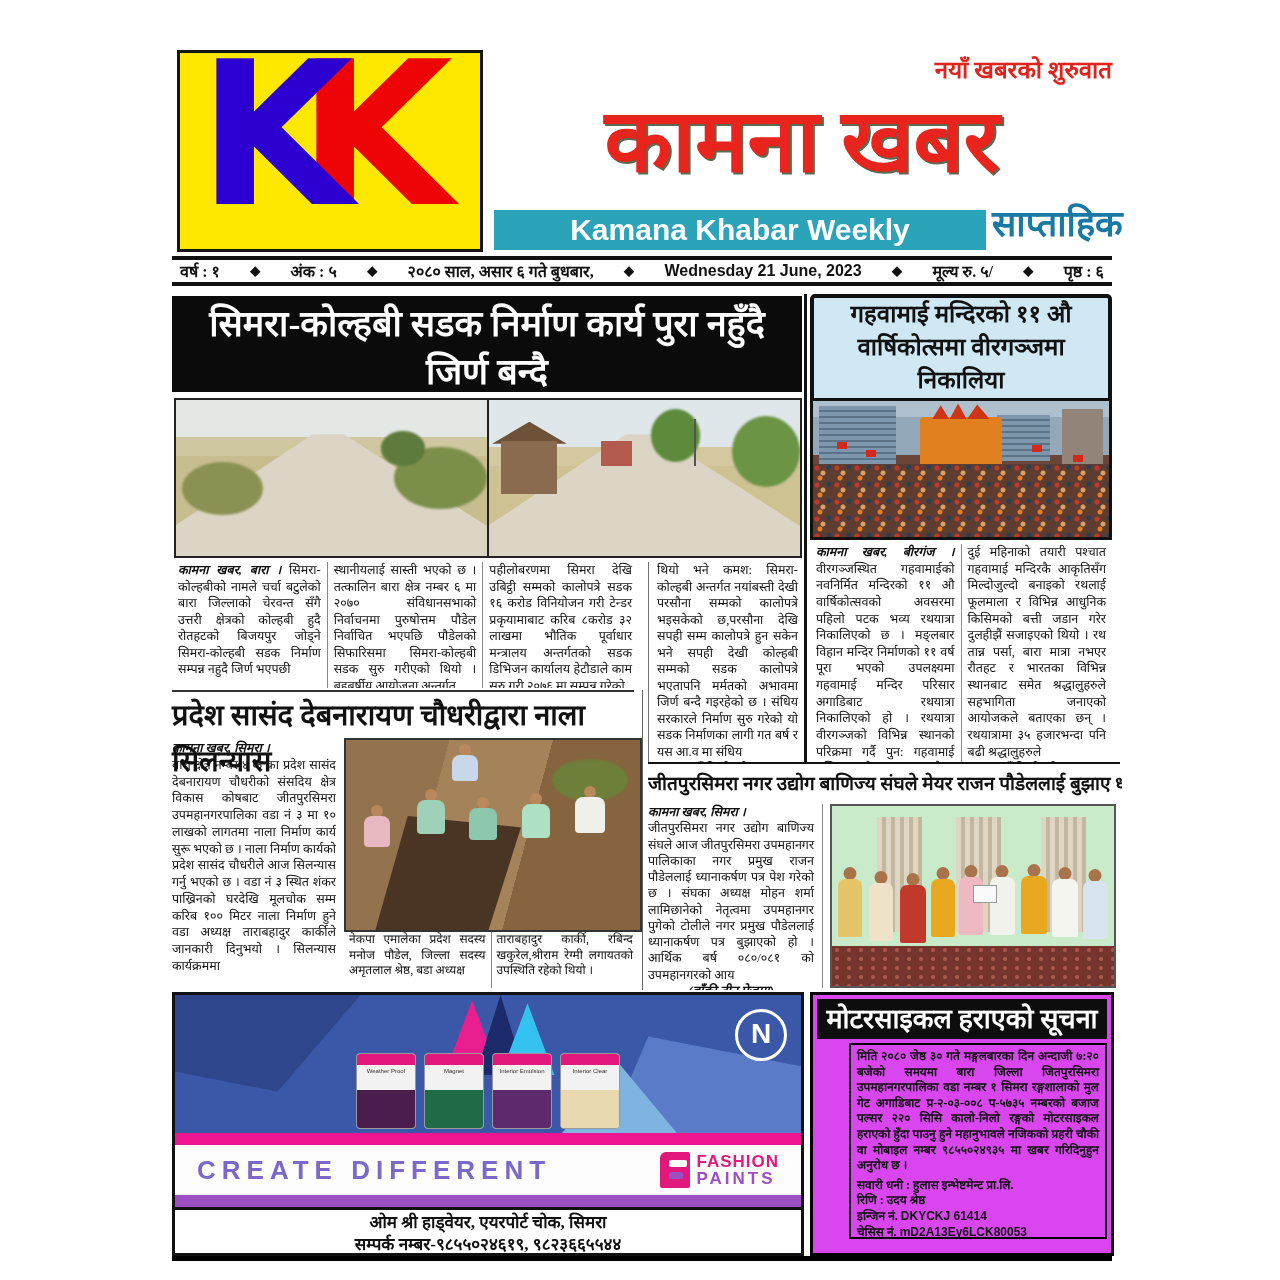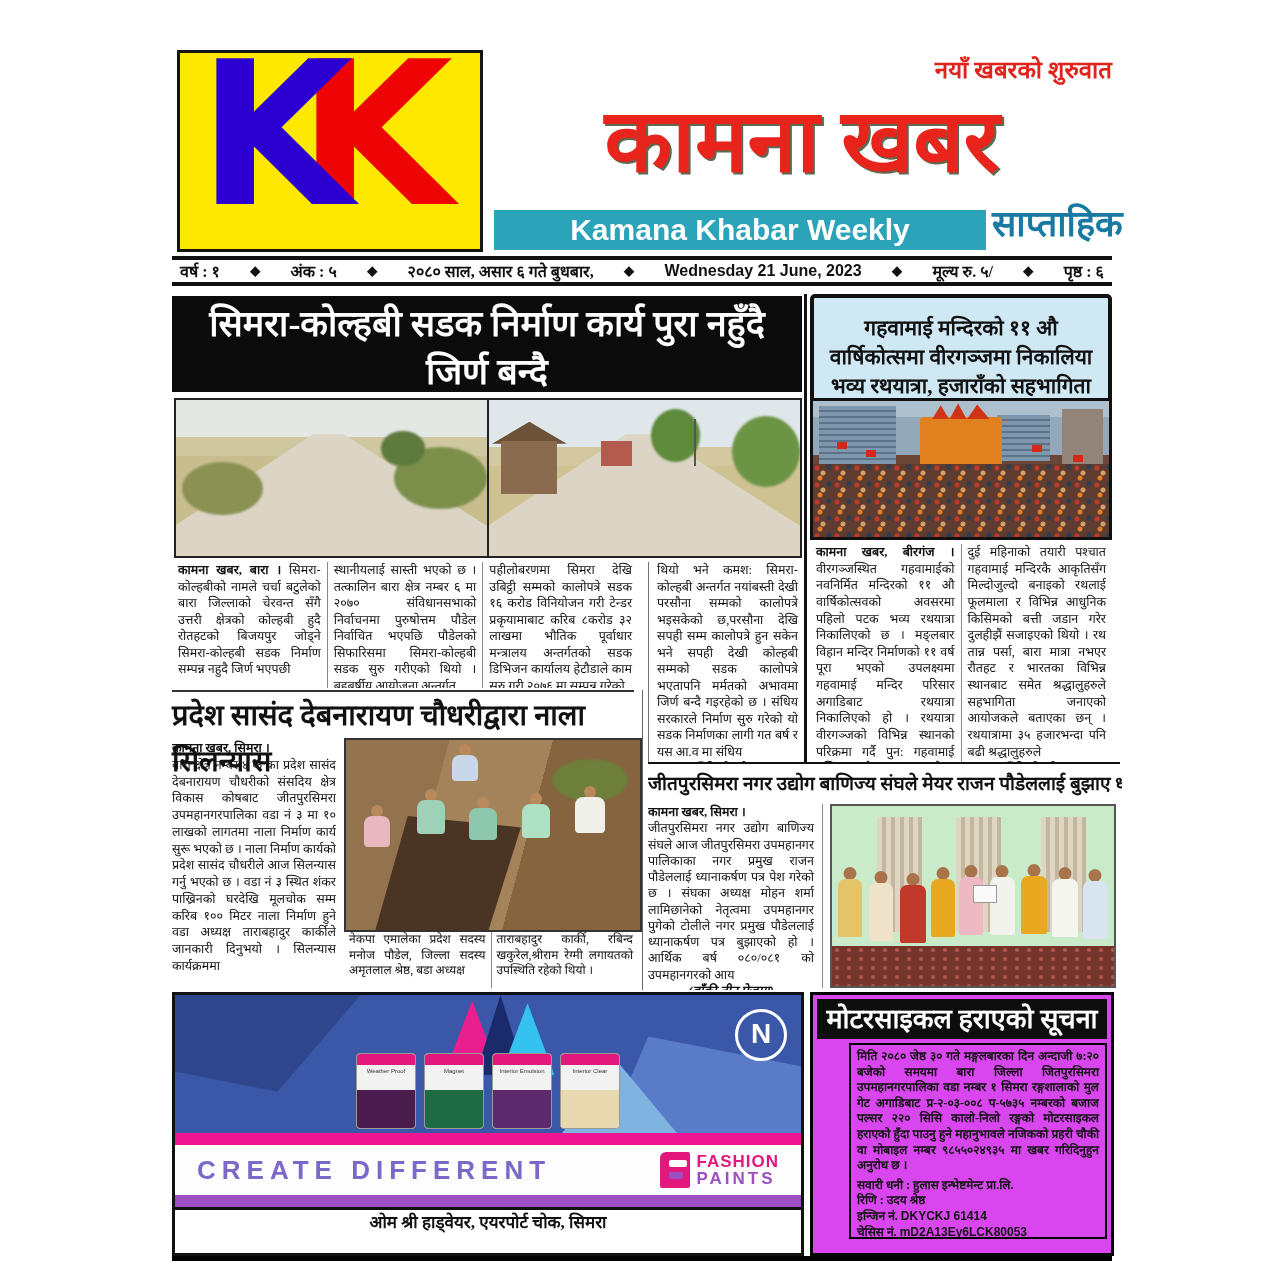--- a/index.html
+++ b/index.html
@@ -43,21 +43,21 @@
       background:#dcd5c5;clip-path:polygon(44% 22%, 54% 22%, 115% 100%, -15% 100%);}
   .bush{position:absolute;border-radius:50%;filter:blur(1px);}
   .hut{position:absolute;left:4%;top:26%;width:18%;height:34%;background:#8a6b4f;}
   .hut-roof{position:absolute;left:1%;top:14%;width:24%;height:14%;background:#6e5238;clip-path:polygon(0 100%,50% 0,100% 100%);}
   .bldg{position:absolute;background:#b35b4e;}
   .pole{position:absolute;width:2px;background:#555;}
 
   .cols3{left:172px;top:562px;width:466px;height:126px;display:flex;font-size:12.5px;line-height:1.32;}
   .cols3 .col{flex:1;padding:0 6px;box-sizing:border-box;overflow:hidden;}
   .cols3 .col + .col{border-left:1px solid #888;}
-  .byline{font-weight:bold;}
+  .byline{font-style:italic;font-weight:bold;}
   .col4{left:648px;top:562px;width:154px;height:200px;font-size:12.5px;line-height:1.32;padding:0 4px 0 8px;
         border-left:1px solid #737373;box-sizing:border-box;overflow:hidden;}
   .cont-note{text-align:center;font-weight:bold;font-style:italic;font-size:13px;}
 
   
   .vrule-main{left:804px;top:294px;width:3px;height:470px;background:#111;}
   .vrule-mid{left:642px;top:690px;width:1px;height:300px;background:#666;}
   .hrule-jit{left:648px;top:762px;width:472px;height:2px;background:#111;}
   .hrule-bottom{left:172px;top:1256px;width:940px;height:5px;background:#000;}
 
@@ -71,21 +71,21 @@
   .grass{position:absolute;background:#6d7f3a;border-radius:50%;filter:blur(1px);}
   .person{position:absolute;}
   .person .head{position:absolute;left:50%;transform:translateX(-50%);top:0;width:12px;height:12px;border-radius:50%;background:#b9895c;}
   .person .body{position:absolute;left:0;top:11px;width:100%;height:60%;border-radius:8px 8px 4px 4px;}
   .nala-below{left:344px;top:932px;width:294px;height:56px;display:flex;font-size:12px;line-height:1.3;}
   .nala-below .col{flex:1;padding:0 5px;box-sizing:border-box;overflow:hidden;}
   .nala-below .col + .col{border-left:1px solid #888;}
 
   
   .rath-box{left:810px;top:294px;width:302px;height:112px;background:#cfe8f4;border:4px solid #111;border-radius:5px;
-            box-sizing:border-box;text-align:center;font-weight:bold;font-size:21px;line-height:1.38;padding-top:16px;}
+            box-sizing:border-box;text-align:center;font-weight:bold;font-size:24px;line-height:1.38;padding-top:0;}
   .crowd-photo{left:810px;top:398px;width:302px;height:142px;border:3px solid #111;overflow:hidden;box-sizing:border-box;
                background:linear-gradient(#aebfcd 0 12%, #93a9ba 12% 40%, #6b4638 40% 100%);}
   .building{position:absolute;background:#7e97ac;}
   .building.win{background-image:repeating-linear-gradient(#7e97ac 0 4px,#5b7287 4px 6px);}
   .chariot{position:absolute;left:36%;top:12%;width:28%;height:38%;background:#e0801e;border-radius:4px;}
   .chariot:before{content:"";position:absolute;left:15%;top:-30%;width:70%;height:34%;background:#cf3414;
                   clip-path:polygon(0 100%,15% 20%,30% 100%,45% 10%,60% 100%,78% 15%,100% 100%);}
   .crowd{position:absolute;left:0;top:46%;width:100%;height:54%;background-color:#5f3c30;
      background-image:
        radial-gradient(circle at 4px 4px, #c0392b 2px, transparent 3px),
@@ -383,20 +383,21 @@
         <div class="f-icon"></div>
         <div class="fp-text">
           <div class="t1">FASHION</div>
           <div class="t2">PAINTS</div>
         </div>
       </div>
     </div>
     <div class="ad-purple"></div>
     <div class="ad-addr">
       <div>ओम श्री हाड्वेयर, एयरपोर्ट चोक, सिमरा</div>
+      <div>सम्पर्क नम्बर-९८५५०२४६१९, ९८२३६६५५४४</div>
     </div>
   </div>
 
   <div class="abs moto">
     <div class="moto-title">मोटरसाइकल हराएको सूचना</div>
     <div class="moto-body just">
       <p>मिति २०८० जेष्ठ ३० गते मङ्गलबारका दिन अन्दाजी ७:२० बजेको समयमा बारा जिल्ला जितपुरसिमरा उपमहानगरपालिका वडा नम्बर १ सिमरा रङ्गशालाको मुल गेट अगाडिबाट प्र-२-०३-००८ प-५७३५ नम्बरको बजाज पल्सर २२० सिसि कालो-निलो रङ्गको मोटरसाइकल हराएको हुँदा पाउनु हुने महानुभावले नजिकको प्रहरी चौकी वा मोबाइल नम्बर ९८५५०२४९३५ मा खबर गरिदिनुहुन अनुरोध छ ।</p>
       <p class="line">सवारी धनी : हुलास इन्भेष्टमेन्ट प्रा.लि.</p>
       <p class="line">रिणि : उदय श्रेष्ठ</p>
       <p class="line">

